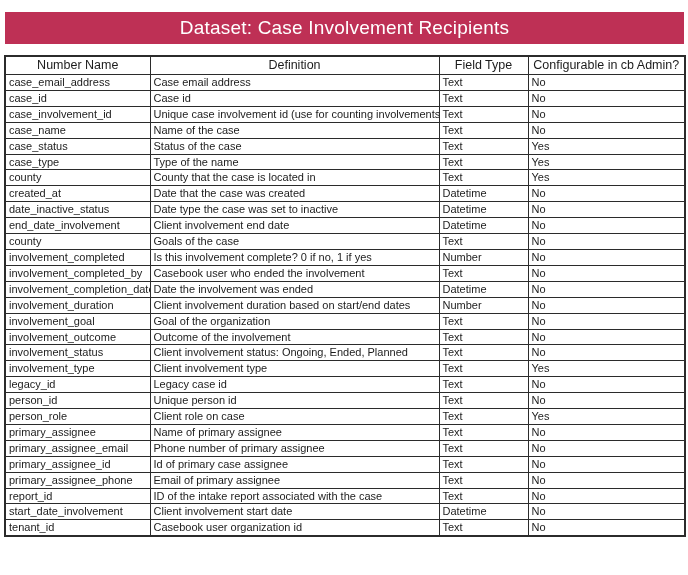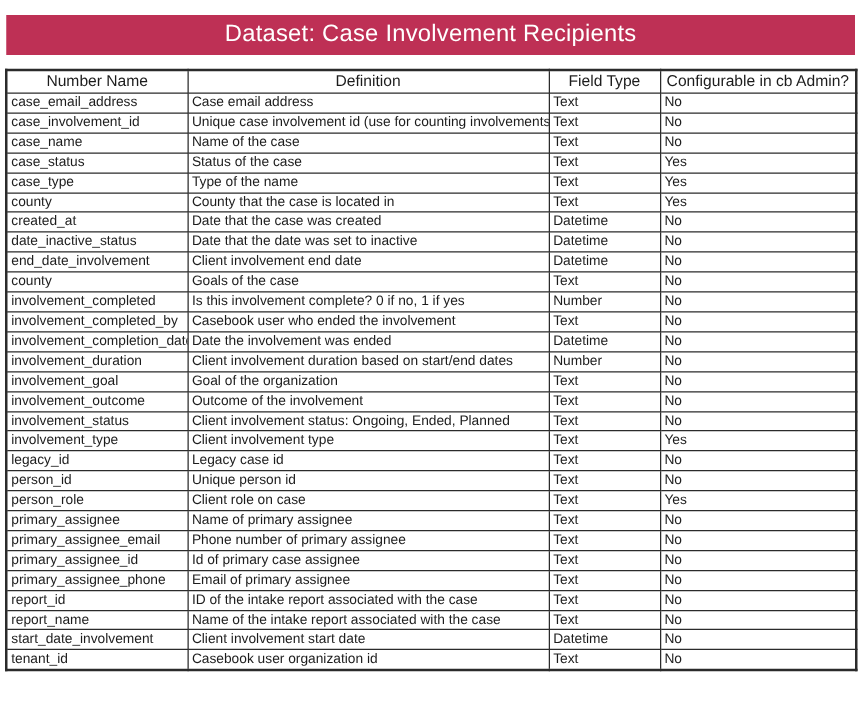--- a/index.html
+++ b/index.html
@@ -72,20 +72,26 @@
     </tr>
   </thead>
   <tbody>
       <tr>
         <td>case_email_address</td>
         <td>Case email address</td>
         <td>Text</td>
         <td>No</td>
       </tr>
       <tr>
+        <td>case_id</td>
+        <td>Case id</td>
+        <td>Text</td>
+        <td>No</td>
+      </tr>
+      <tr>
         <td>case_involvement_id</td>
         <td>Unique case involvement id (use for counting involvements)</td>
         <td>Text</td>
         <td>No</td>
       </tr>
       <tr>
         <td>case_name</td>
         <td>Name of the case</td>
         <td>Text</td>
         <td>No</td>
@@ -109,21 +115,21 @@
         <td>Yes</td>
       </tr>
       <tr>
         <td>created_at</td>
         <td>Date that the case was created</td>
         <td>Datetime</td>
         <td>No</td>
       </tr>
       <tr>
         <td>date_inactive_status</td>
-        <td>Date that the date was set to inactive</td>
+        <td>Date type the case was set to inactive</td>
         <td>Datetime</td>
         <td>No</td>
       </tr>
       <tr>
         <td>end_date_involvement</td>
         <td>Client involvement end date</td>
         <td>Datetime</td>
         <td>No</td>
       </tr>
       <tr>
@@ -218,26 +224,20 @@
       </tr>
       <tr>
         <td>primary_assignee_phone</td>
         <td>Email of primary assignee</td>
         <td>Text</td>
         <td>No</td>
       </tr>
       <tr>
         <td>report_id</td>
         <td>ID of the intake report associated with the case</td>
-        <td>Text</td>
-        <td>No</td>
-      </tr>
-      <tr>
-        <td>report_name</td>
-        <td>Name of the intake report associated with the case</td>
         <td>Text</td>
         <td>No</td>
       </tr>
       <tr>
         <td>start_date_involvement</td>
         <td>Client involvement start date</td>
         <td>Datetime</td>
         <td>No</td>
       </tr>
       <tr>

